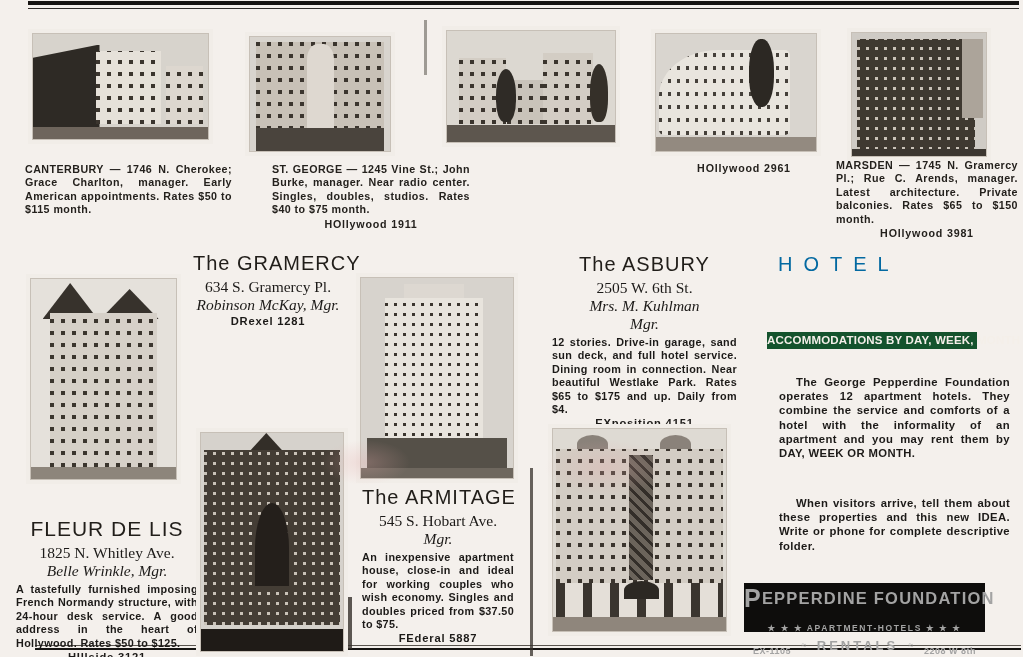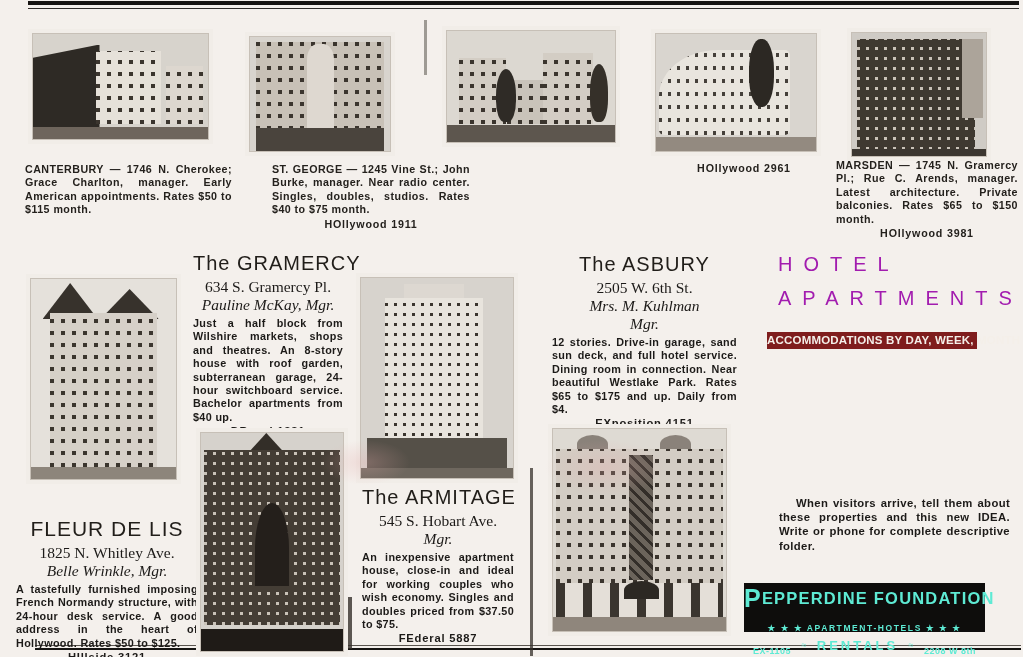--- a/index.html
+++ b/index.html
@@ -32,28 +32,28 @@
   .feature { position:absolute; text-align:center; }
   .f-title { font-size:20px; letter-spacing:1px; white-space:nowrap; color:#211e1a; }
   .f-addr  { font-family:"Liberation Serif", serif; font-size:15.5px; margin-top:3px; }
   .f-mgr   { font-family:"Liberation Serif", serif; font-style:italic; font-size:15.5px; }
   .f-body  { font-size:10.8px; font-weight:bold; line-height:1.24; letter-spacing:0.35px;
              text-align:justify; margin-top:3px; }
   .f-phone { font-size:11.2px; font-weight:bold; text-align:center; margin-top:1px; letter-spacing:0.8px; }
 
   
   .hotel-word { position:absolute; left:778px; font-size:20px; letter-spacing:11px;
-                color:#a21caf; white-space:nowrap; }
+                color:#0369a1; white-space:nowrap; }
   .banner { position:absolute; left:767px; top:332px; width:210px; height:17px;
-            background:#7f1d1d; color:#f4efe9; font-size:11.5px; font-weight:bold;
+            background:#14532d; color:#f4efe9; font-size:11.5px; font-weight:bold;
             text-align:center; line-height:17px; letter-spacing:0.2px; white-space:nowrap; }
   .para { position:absolute; left:779px; width:231px; font-size:11.3px; font-weight:bold;
           line-height:1.26; letter-spacing:0.35px; text-align:justify; text-indent:17px; }
   .fbox { position:absolute; left:744px; top:583px; width:241px; height:49px;
-          background:#0e0d0c; color:#5eead4; text-align:center; }
+          background:#0e0d0c; color:#a3a3a3; text-align:center; }
   .fb-name { font-size:16.5px; font-weight:bold; letter-spacing:1.2px; line-height:1;
              margin-top:3px; white-space:nowrap; }
   .fb-name .initial { font-size:25px; vertical-align:-3px; }
   .fb-sub { font-size:8.5px; font-weight:bold; letter-spacing:1.6px; margin-top:12px; white-space:nowrap; }
   .fb-bottom { display:flex; justify-content:space-between; align-items:center;
                padding:0 9px; margin-top:1px; }
   .fb-bottom .small { font-size:9px; font-weight:bold; letter-spacing:0.5px;margin-top:12px; }
   .fb-bottom .sep { font-size:9px; opacity:0.85; }
   .fb-bottom .rentals { font-size:13px; font-weight:bold; letter-spacing:3px; }
 
@@ -123,22 +123,21 @@
   <div class="photo" style="left:30px; top:278px; width:145px; height:200px; background:#e5e1db;">
     <div class="ph-part" style="left:8%; top:2%; width:38%; height:18%; background:#37322c; clip-path:polygon(50% 0,100% 100%,0 100%);"></div>
     <div class="ph-part" style="left:48%; top:5%; width:40%; height:15%; background:#37322c; clip-path:polygon(50% 0,100% 100%,0 100%);"></div>
     <div class="ph-part wg" style="left:13%; top:17%; width:74%; height:77%; --b:#d6d0c8;"></div>
     <div class="ph-part" style="left:0; bottom:0; width:100%; height:6%; background:#8d857b;"></div>
   </div>
 
   <div class="feature" style="left:193px; top:252px; width:150px;">
     <div class="f-title">The GRAMERCY</div>
     <div class="f-addr">634 S. Gramercy Pl.</div>
-    <div class="f-mgr">Pauline McKay, Mgr.</div>
-    <div class="f-body">Just a half block from Wilshire markets, shops and theatres. An 8-story house with roof garden, subterranean garage, 24-hour switchboard service. Bachelor apartments from $40 up.</div>
+    <div class="f-mgr">Robinson McKay, Mgr.</div>
     <div class="f-phone">DRexel 1281</div>
   </div>
 
   <div class="photo" style="left:360px; top:277px; width:152px; height:200px; background:#d7d3cd;">
     <div class="ph-part" style="left:28%; top:3%; width:40%; height:9%; background:#ddd8d1;"></div>
     <div class="ph-part wg" style="left:16%; top:10%; width:64%; height:74%; --b:#e8e4dd; background-image:repeating-linear-gradient(0deg, transparent 0 3px, #e8e4dd 3px 10px), repeating-linear-gradient(90deg, #3b352e 0 3px, transparent 3px 9px);"></div>
     <div class="ph-part" style="left:4%; top:80%; width:92%; height:15%; background:#555048;"></div>
     <div class="ph-part" style="left:0; bottom:0; width:100%; height:5%; background:#6e675e;"></div>
   </div>
 
@@ -178,24 +177,24 @@
     <div class="ph-part" style="left:14%; top:3%; width:18%; height:9%; background:#8a827a; border-radius:50% 50% 0 0;"></div>
     <div class="ph-part" style="left:62%; top:3%; width:18%; height:9%; background:#8a827a; border-radius:50% 50% 0 0;"></div>
     <div class="ph-part wg" style="left:2%; top:10%; width:96%; height:66%; --b:#d3cdc4;"></div>
     <div class="ph-part" style="left:44%; top:13%; width:14%; height:62%; background-color:#6b645b; background-image:repeating-linear-gradient(45deg, #332e29 0 3px, transparent 3px 8px);"></div>
     <div class="ph-part" style="left:2%; bottom:7%; width:96%; height:17%; background-color:#e4dfd8; background-image:repeating-linear-gradient(90deg, #3a352f 0 9px, transparent 9px 27px);"></div>
     <div class="ph-part" style="left:41%; bottom:16%; width:20%; height:9%; background:#2c2823; border-radius:50% 50% 0 0;"></div>
     <div class="ph-part" style="left:0; bottom:0; width:100%; height:7%; background:#8f867c;"></div>
   </div>
 
   <div class="hotel-word" style="top:253px;">HOTEL</div>
-  <div class="hotel-word" style="top:287px;">APARTMENTS</div>
 
   <div class="banner">ACCOMMODATIONS BY DAY, WEEK, MONTH</div>
 
+  <div class="para" style="top:375px;">The George Pepperdine Foundation operates 12 apartment hotels. They combine the service and comforts of a hotel with the informality of an apartment and you may rent them by DAY, WEEK OR MONTH.</div>
   <div class="para" style="top:496px;">When visitors arrive, tell them about these properties and this new IDEA. Write or phone for complete descriptive folder.</div>
 
   <div class="fbox">
     <div class="fb-name"><span class="initial">P</span><span>EPPERDINE FOUNDATION</span></div>
     <div class="fb-sub">★ ★ ★ APARTMENT-HOTELS ★ ★ ★</div>
     <div class="fb-bottom">
       <span class="small">EX-1105</span>
       <span class="sep">≈</span>
       <span class="rentals">RENTALS</span>
       <span class="sep">≈</span>

